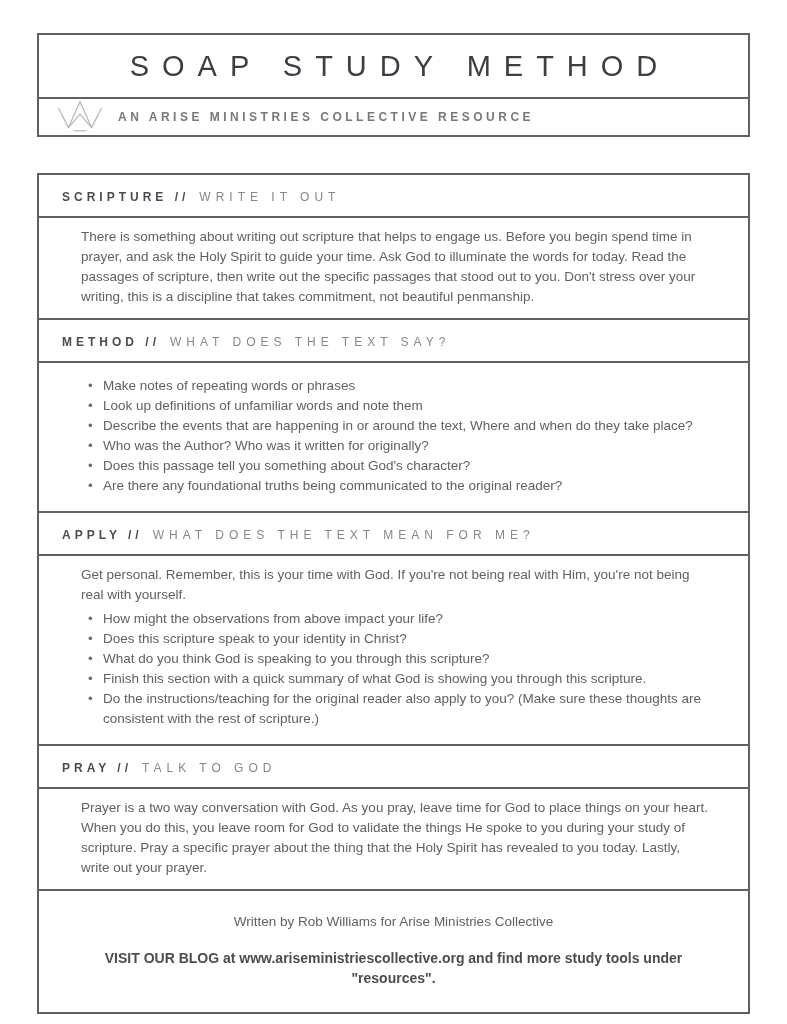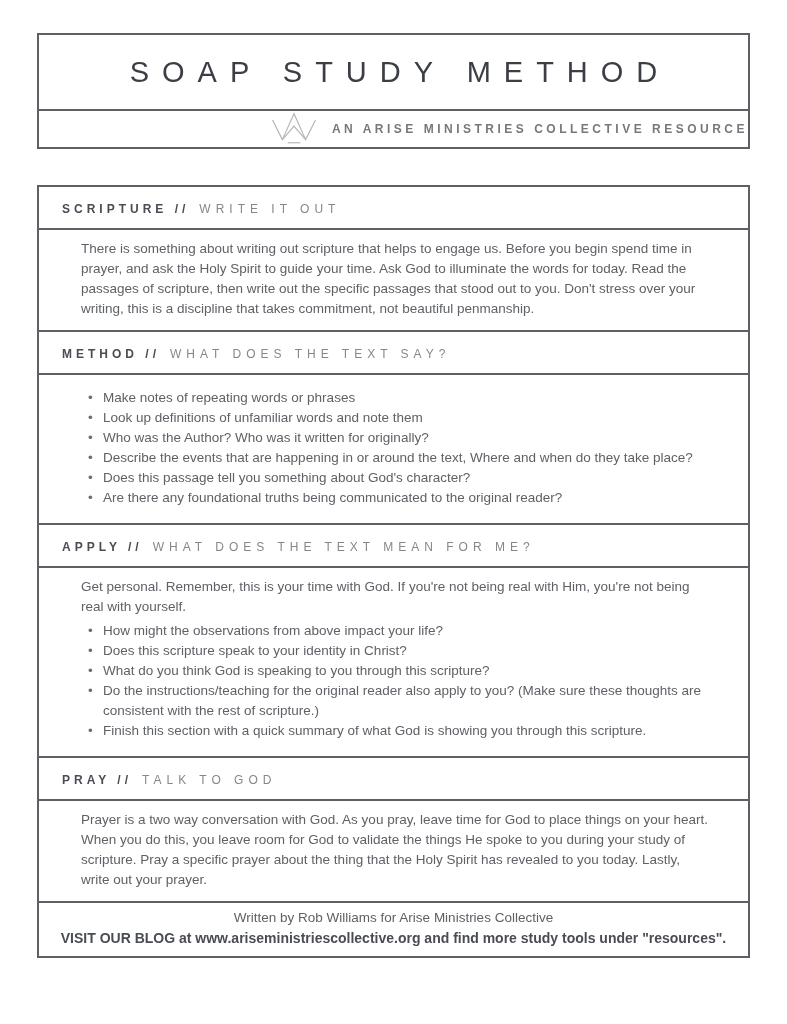--- a/index.html
+++ b/index.html
@@ -11,36 +11,36 @@
   }
   .page {
     width: 787px; height: 1024px;
     padding: 33px 37px 0 37px;
   }
   
   .header-box {
     border: 2px solid #5d6064;
   }
   .title-row {
-    height: 76px;
+    height: 64px;
     display: flex; align-items: center; justify-content: center;
     border-bottom: 2px solid #5d6064;
   }
   .doc-title {
     margin: 0;
     font-size: 29px;
     font-weight: 400;
     letter-spacing: 13px;
     padding-left: 13px; 
     color: #3b3e44;
     white-space: nowrap;
   }
   .subtitle-row {
     height: 36px;
-    display: flex; align-items: center; justify-content: flex-end;
+    display: flex; align-items: center; justify-content: flex-start;
     gap: 13px;
     margin-left: 16px;
   }
   .crown { width: 50px; height: 34px; margin-top: -2px; }
   .brand-subtitle {
     font-size: 12px;
     font-weight: bold;
     letter-spacing: 3.5px;
     color: #76787c;
     white-space: nowrap;
@@ -86,21 +86,21 @@
     color: #6b6d71;
   }
   
   footer {
     border-top: 2px solid #5d6064;
     text-align: center;
     padding: 5px 12px 8px 12px;
     font-size: 13.5px;
     line-height: 20px;
   }
-  footer p { margin: 0; }
+  footer p { margin: 16px; }
   .footer-bold { font-weight: bold; color: #494c52; font-size: 14px; }
 </style>
 </head>
 <body>
 
 <div class="page">
 
   <header class="header-box">
     <div class="title-row">
       <h1 class="doc-title">SOAP STUDY METHOD</h1>
@@ -127,40 +127,40 @@
     </section>
 
     <section>
       <div class="sec-head">
         <span class="hb">METHOD //</span><span class="hl">WHAT DOES THE TEXT SAY?</span>
       </div>
       <div class="sec-body">
         <ul>
           <li>Make notes of repeating words or phrases</li>
           <li>Look up definitions of unfamiliar words and note them</li>
+          <li>Describe the events that are happening in or around the text, Where and when do they take place?</li>
           <li>Who was the Author? Who was it written for originally?</li>
-          <li>Describe the events that are happening in or around the text, Where and when do they take place?</li>
           <li>Does this passage tell you something about God's character?</li>
           <li>Are there any foundational truths being communicated to the original reader?</li>
         </ul>
       </div>
     </section>
 
     <section>
       <div class="sec-head">
         <span class="hb">APPLY //</span><span class="hl">WHAT DOES THE TEXT MEAN FOR ME?</span>
       </div>
       <div class="sec-body">
         <p>Get personal. Remember, this is your time with God. If you're not being real with Him, you're not being real with yourself.</p>
         <ul>
           <li>How might the observations from above impact your life?</li>
           <li>Does this scripture speak to your identity in Christ?</li>
           <li>What do you think God is speaking to you through this scripture?</li>
+          <li>Finish this section with a quick summary of what God is showing you through this scripture.</li>
           <li>Do the instructions/teaching for the original reader also apply to you? (Make sure these thoughts are consistent with the rest of scripture.)</li>
-          <li>Finish this section with a quick summary of what God is showing you through this scripture.</li>
         </ul>
       </div>
     </section>
 
     <section>
       <div class="sec-head">
         <span class="hb">PRAY //</span><span class="hl">TALK TO GOD</span>
       </div>
       <div class="sec-body">
         <p>Prayer is a two way conversation with God. As you pray, leave time for God to place things on your heart. When you do this, you leave room for God to validate the things He spoke to you during your study of scripture. Pray a specific prayer about the thing that the Holy Spirit has revealed to you today. Lastly, write out your prayer.</p>

